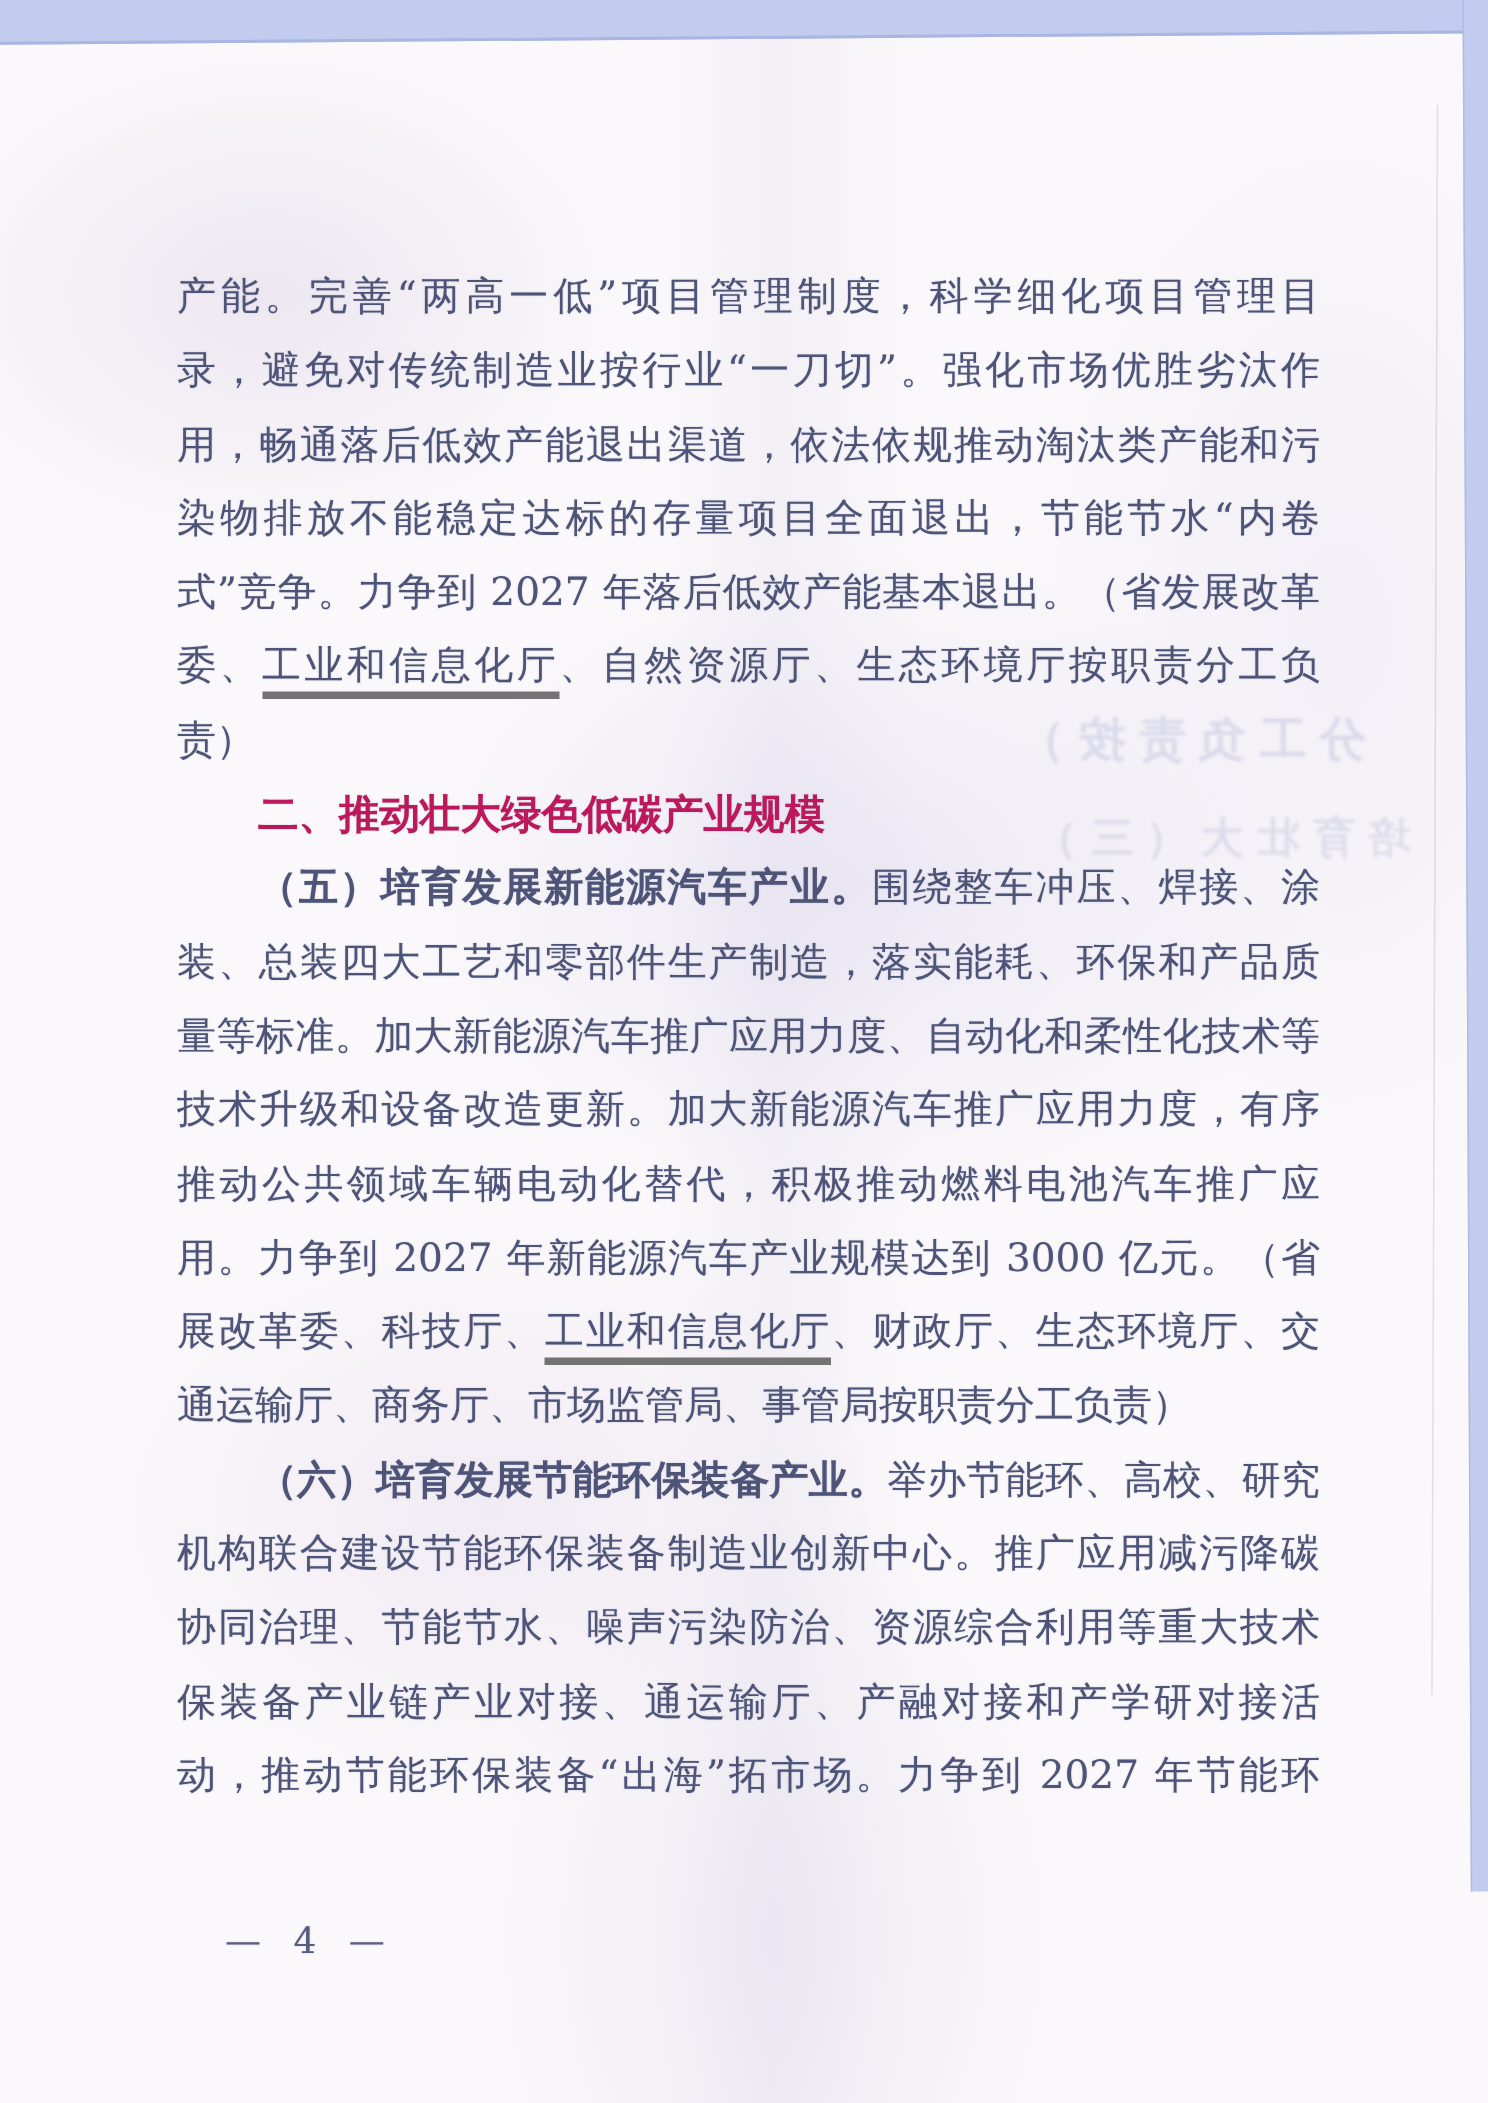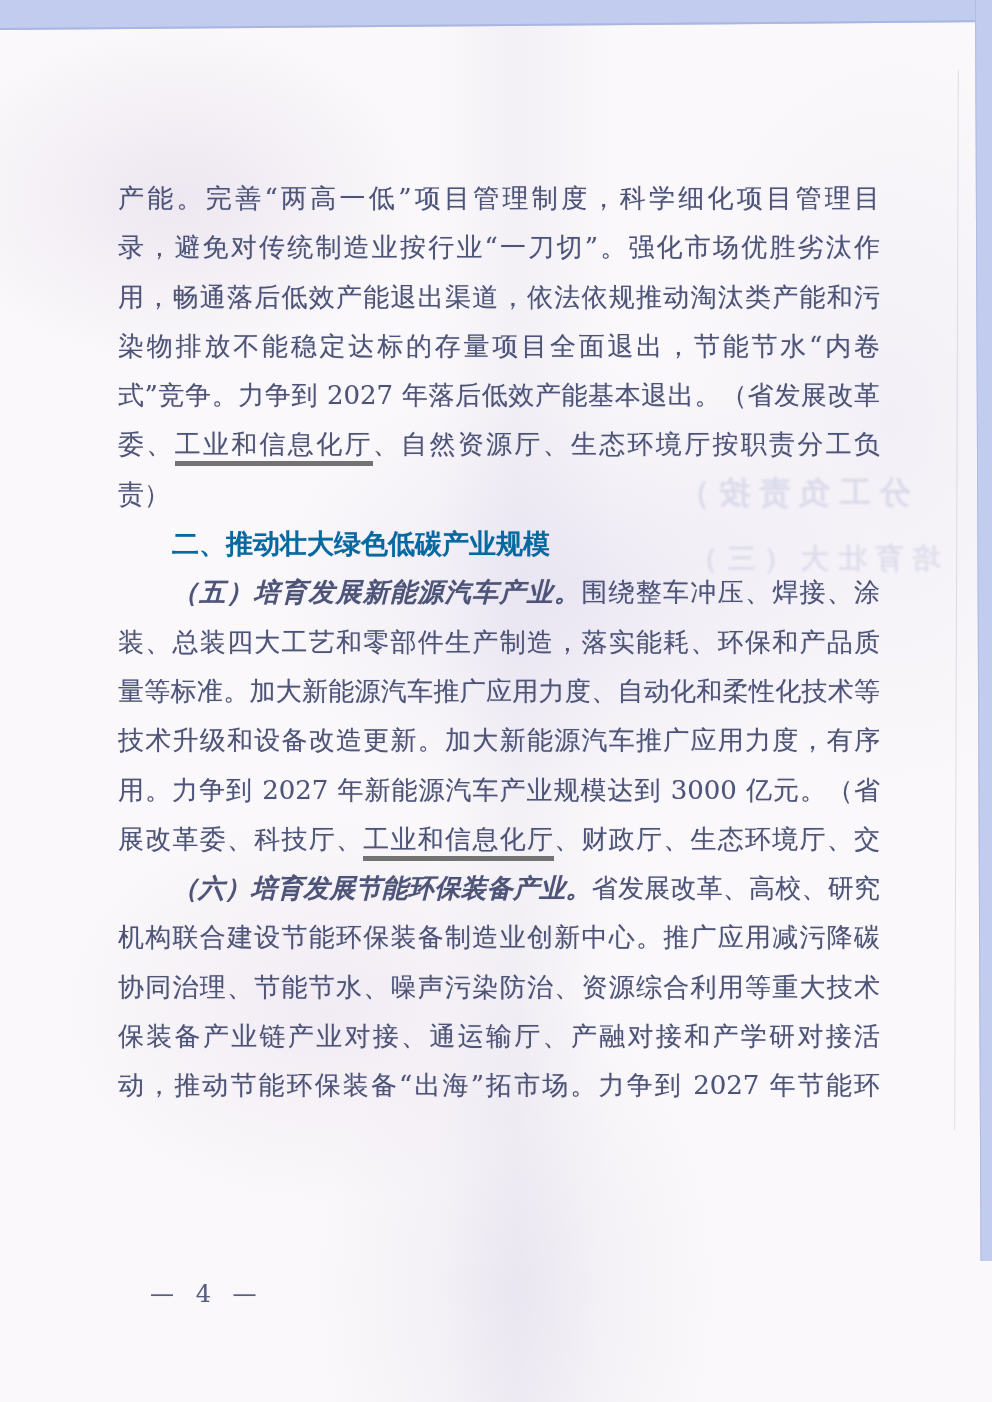--- a/index.html
+++ b/index.html
@@ -54,24 +54,24 @@
   .line{
     height:49.3px;line-height:49.3px;font-size:26px;
     text-align:justify;text-align-last:justify;
     overflow:hidden;
     text-shadow:0 0 1px rgba(77,84,120,.35);
   }
   .line.end{text-align-last:left;}
   .line.indent{padding-left:54px;}
   .line.heading{
     font-family:"DejaVu Sans","Liberation Sans",sans-serif;
-    font-weight:700;font-size:27px;color:#0369a1;
+    font-weight:700;font-size:27px;color:#be185d;
     text-align-last:left;
   }
-  .lead{font-weight:600;font-style:italic;}
+  .lead{font-weight:600;}
   .u{border-bottom:5px solid #737373;padding-bottom:2px;}
 
   .pagenum{
     position:absolute;left:150px;top:1280px;
     font-size:24px;letter-spacing:7px;color:#565d80;
     text-shadow:0 0 1px rgba(77,84,120,.3);
   }
 </style>
 </head>
 <body>
@@ -93,23 +93,25 @@
   <div class="line"><span>式”竞争。力争到 2027 年落后低效产能基本退出。（省发展改革</span></div>
   <div class="line"><span>委、</span><span class="u">工业和信息化厅</span><span>、自然资源厅、生态环境厅按职责分工负</span></div>
   <div class="line end"><span>责）</span></div>
 
   <div class="line heading indent"><span>二、推动壮大绿色低碳产业规模</span></div>
 
   <div class="line indent"><span class="lead">（五）培育发展新能源汽车产业。</span><span>围绕整车冲压、焊接、涂</span></div>
   <div class="line"><span>装、总装四大工艺和零部件生产制造，落实能耗、环保和产品质</span></div>
   <div class="line"><span>量等标准。加大新能源汽车推广应用力度、自动化和柔性化技术等</span></div>
   <div class="line"><span>技术升级和设备改造更新。加大新能源汽车推广应用力度，有序</span></div>
+  <div class="line"><span>推动公共领域车辆电动化替代，积极推动燃料电池汽车推广应</span></div>
   <div class="line"><span>用。力争到 2027 年新能源汽车产业规模达到 3000 亿元。（省发</span></div>
   <div class="line"><span>展改革委、科技厅、</span><span class="u">工业和信息化厅</span><span>、财政厅、生态环境厅、交</span></div>
+  <div class="line end"><span>通运输厅、商务厅、市场监管局、事管局按职责分工负责）</span></div>
 
-  <div class="line indent"><span class="lead">（六）培育发展节能环保装备产业。</span><span>省发展改革、高校、研究</span></div>
+  <div class="line indent"><span class="lead">（六）培育发展节能环保装备产业。</span><span>举办节能环、高校、研究</span></div>
   <div class="line"><span>机构联合建设节能环保装备制造业创新中心。推广应用减污降碳</span></div>
   <div class="line"><span>协同治理、节能节水、噪声污染防治、资源综合利用等重大技术</span></div>
   <div class="line"><span>保装备产业链产业对接、通运输厅、产融对接和产学研对接活</span></div>
   <div class="line"><span>动，推动节能环保装备“出海”拓市场。力争到 2027 年节能环</span></div>
 </div>
 
 <div class="pagenum">— 4 —</div>
 
 </body></html>

